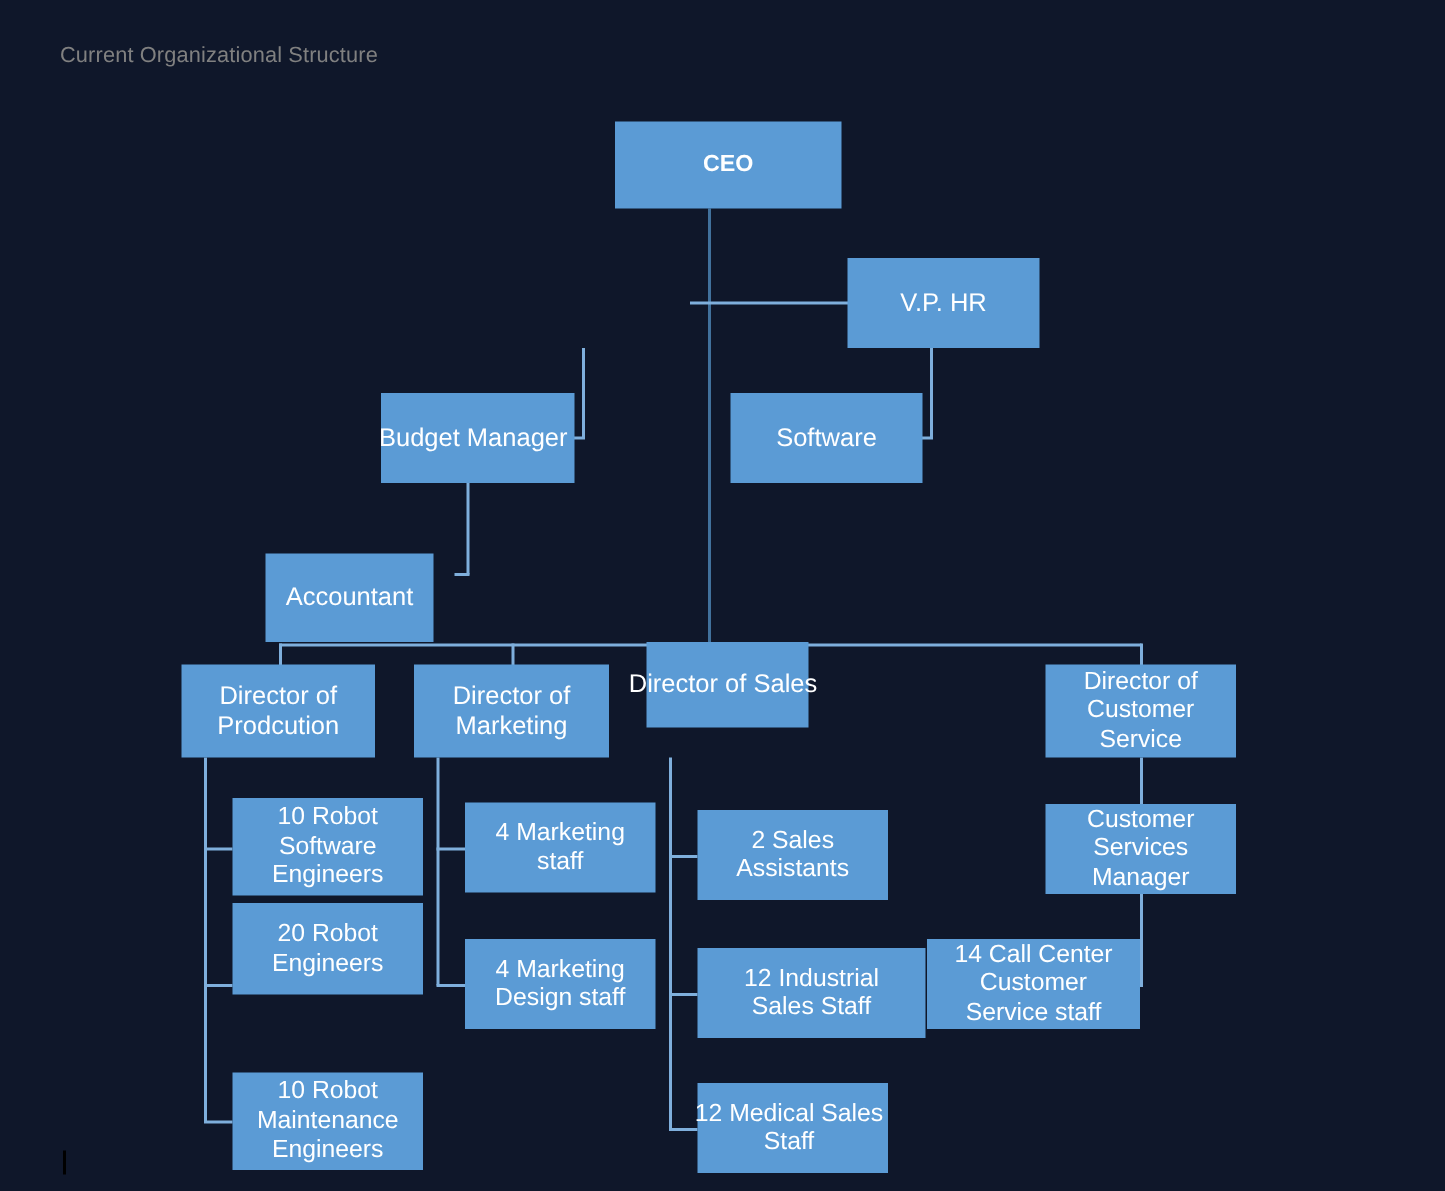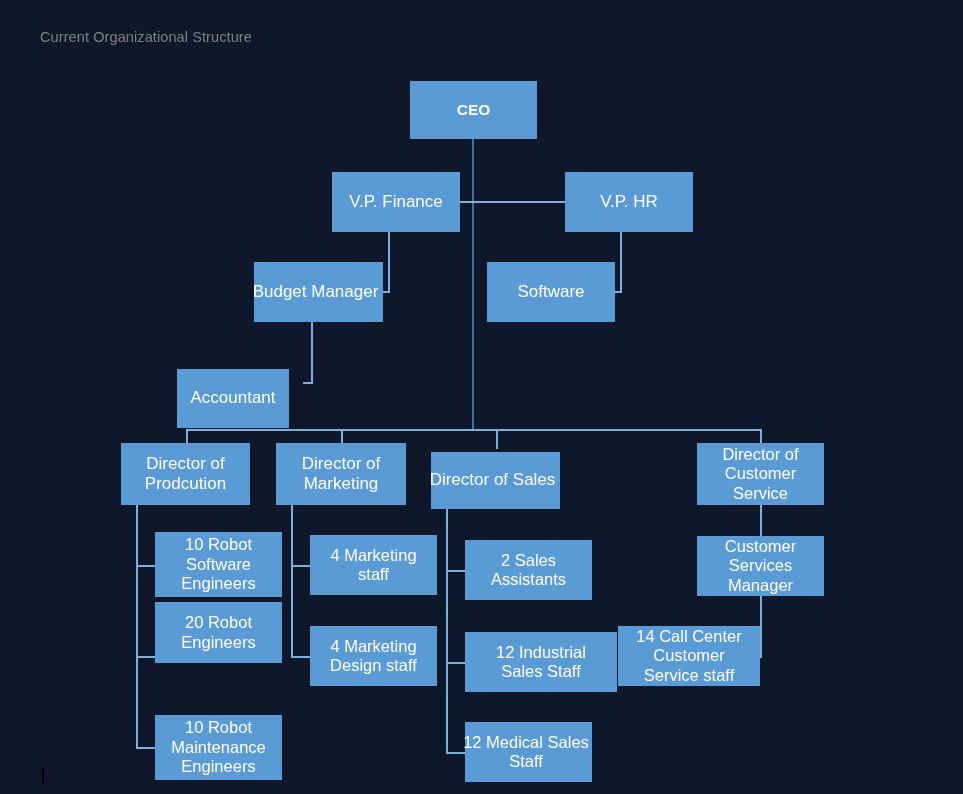--- a/index.html
+++ b/index.html
@@ -112,27 +112,24 @@
   <div class="conn v" style="left:446px; top:505px; height:248px;"></div>
   <div class="conn h" style="left:446px; top:570px; width:19px;"></div>
   <div class="conn h" style="left:446px; top:662px; width:19px;"></div>
   <div class="conn h" style="left:446px; top:752px; width:19px;"></div>
 
   <div class="conn v" style="left:760px; top:505px; height:31px;"></div>
 
   <div class="conn v" style="left:760px; top:596px; height:61px;"></div>
   <div class="conn h" style="left:745px; top:656px; width:17px;"></div>
 
-  <div class="node bold" style="left:410px; top:81px; width:127px; height:58px;">
+  <div class="node bold" style="left:410px; top:81px; width:151px; height:58px;">
     <span class="lbl">CEO</span>
   </div>
 
-  <div class="node" style="left:332px; top:172px; width:128px; height:60px;">
-    <span class="lbl">V.P. Finance</span>
-  </div>
 
   <div class="node" style="left:565px; top:172px; width:128px; height:60px;">
     <span class="lbl">V.P. HR</span>
   </div>
 
   <div class="node overflow" style="left:254px; top:262px; width:129px; height:60px;">
     <span class="lbl">Budget Manager</span>
   </div>
 
   <div class="node" style="left:487px; top:262px; width:128px; height:60px;">
@@ -146,21 +143,21 @@
   <div class="node" style="left:121px; top:443px; width:129px; height:62px;">
     <span class="lbl">Director of
 Prodcution</span>
   </div>
 
   <div class="node" style="left:276px; top:443px; width:130px; height:62px;">
     <span class="lbl">Director of
 Marketing</span>
   </div>
 
-  <div class="node overflow" style="left:431px; top:452px; width:129px; height:57px;">
+  <div class="node overflow" style="left:431px; top:428px; width:108px; height:57px;">
     <span class="lbl">Director of Sales</span>
   </div>
 
   <div class="node sm" style="left:697px; top:443px; width:127px; height:62px;">
     <span class="lbl">Director of
 Customer
 Service</span>
   </div>
 
   <div class="node sm" style="left:155px; top:532px; width:127px; height:65px;">

